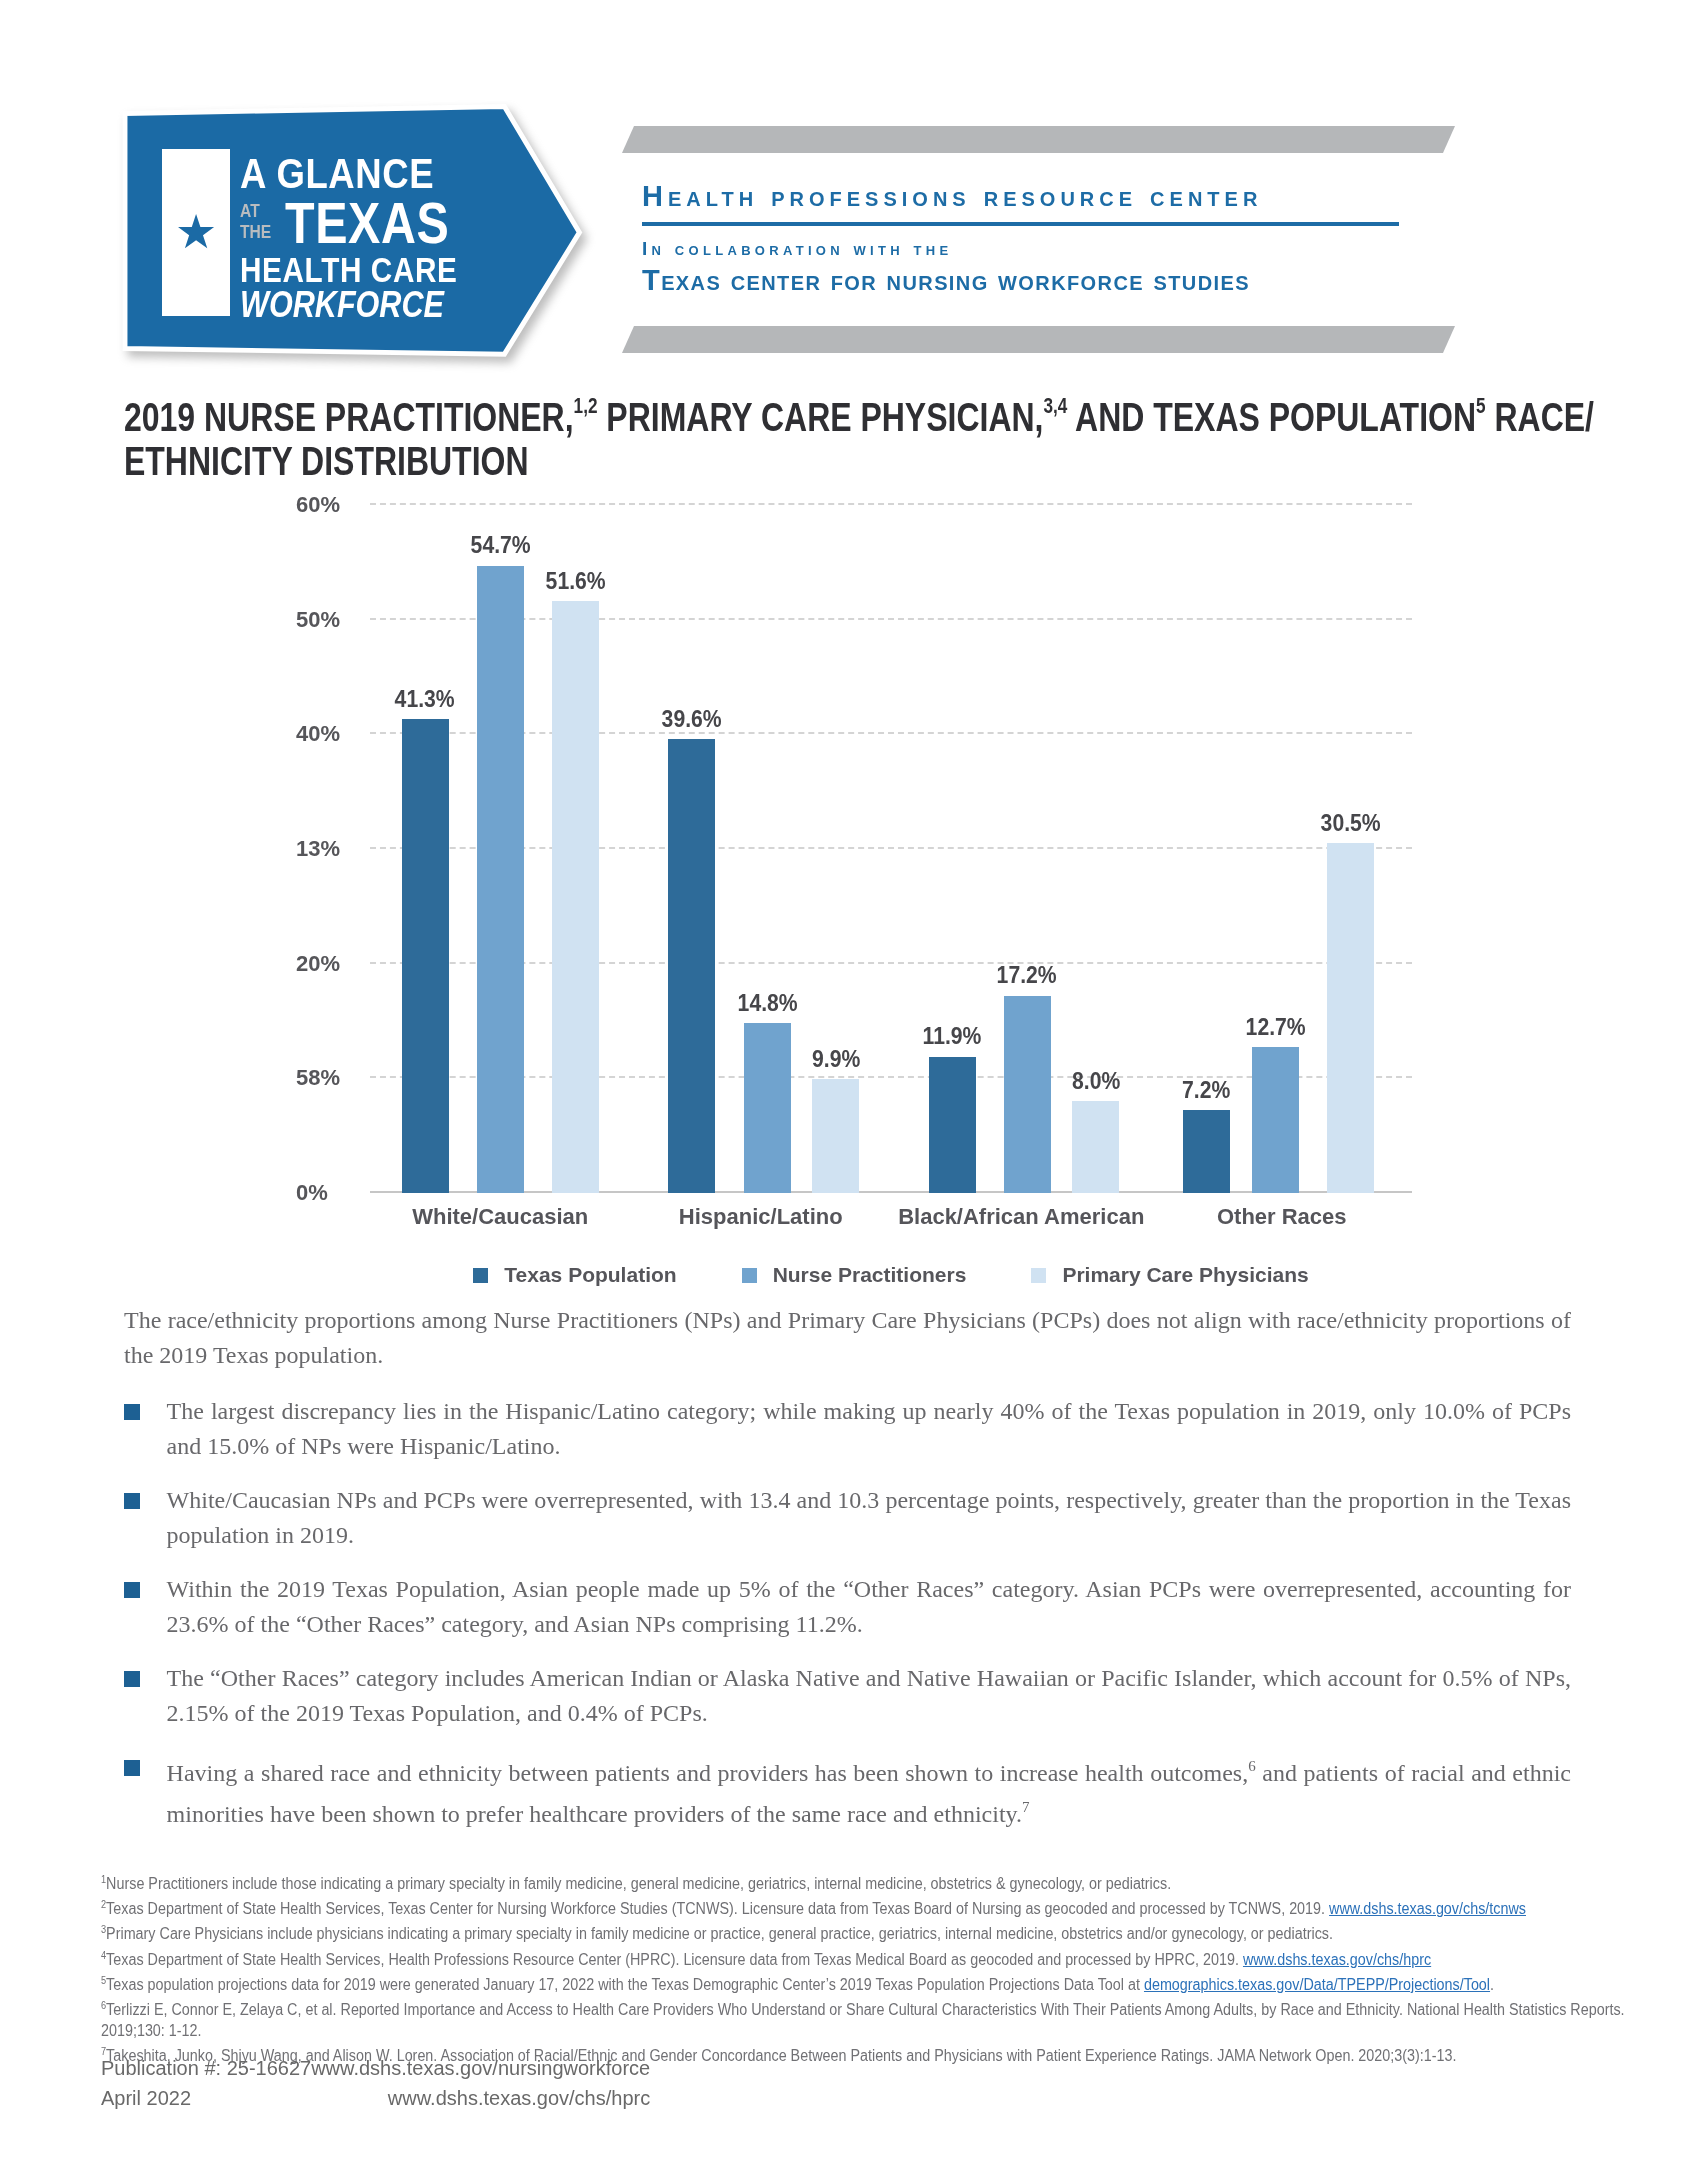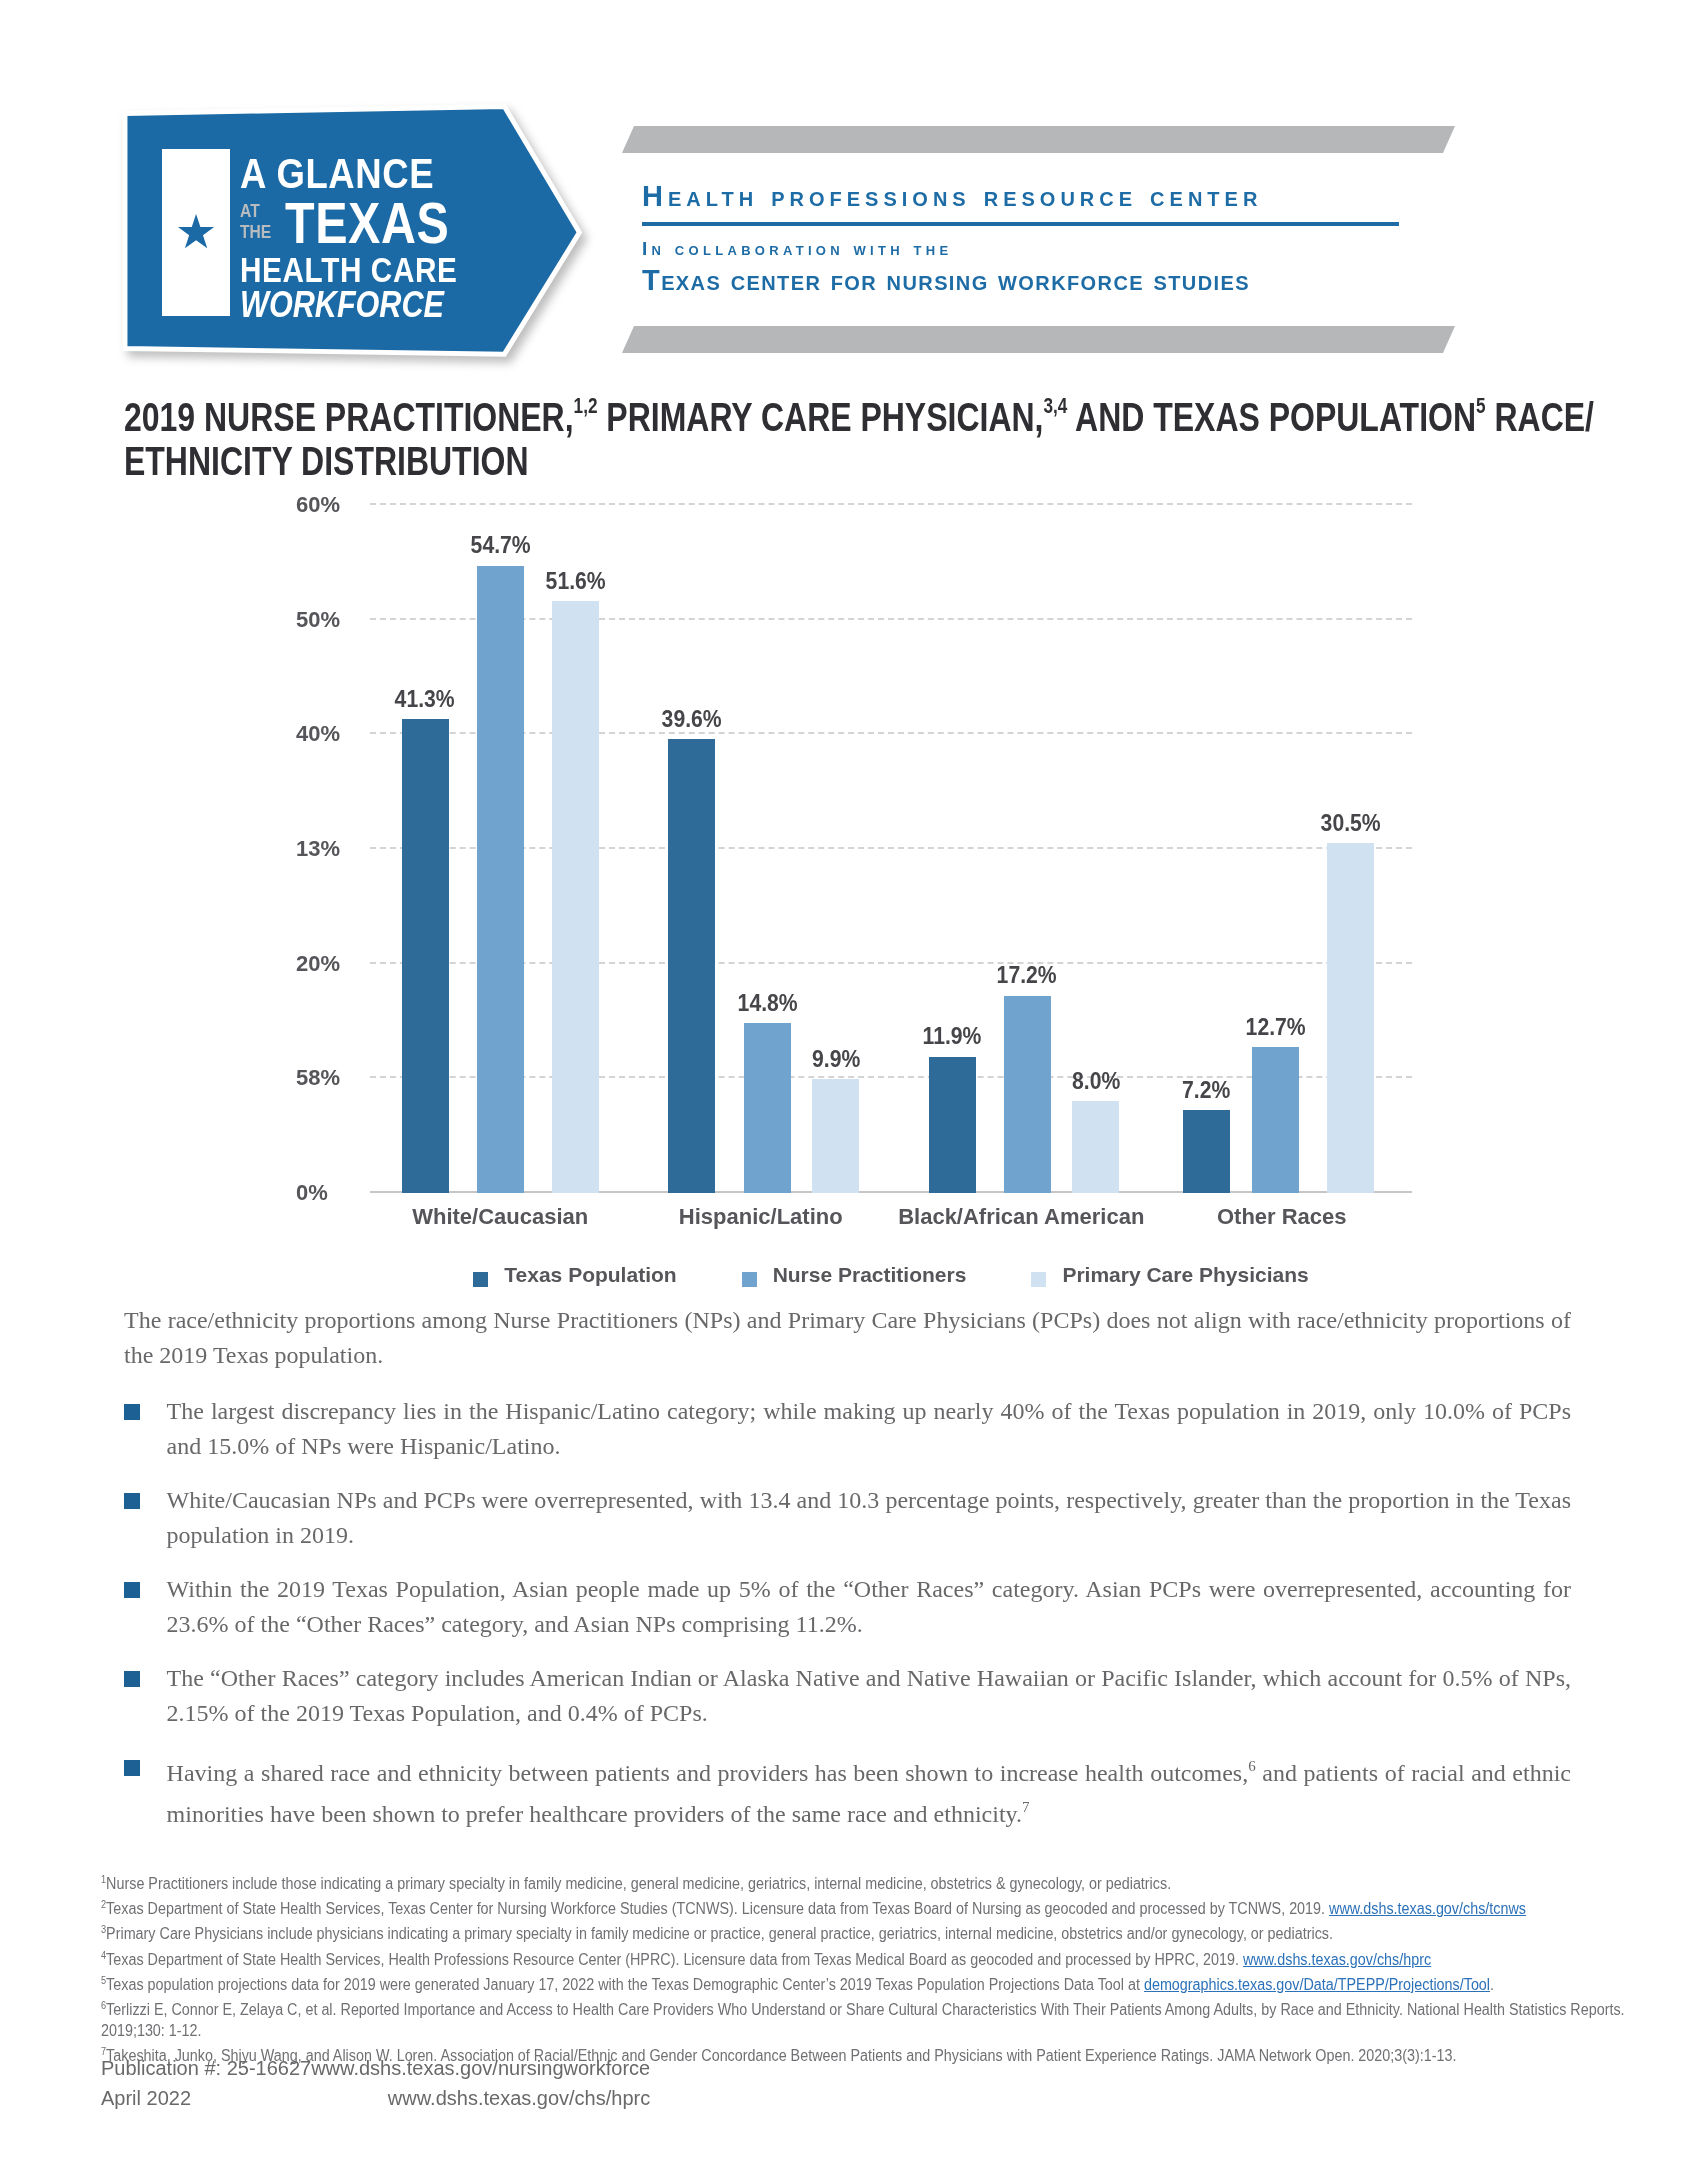--- a/index.html
+++ b/index.html
@@ -49,21 +49,21 @@
          color:#56565a;transform:translateY(50%);}
   .groups{position:absolute;left:0;right:0;top:0;bottom:0;display:flex;}
   .bar-group{flex:1;display:flex;justify-content:center;align-items:flex-end;gap:10px;}
   .bar-cell{display:flex;flex-direction:column;align-items:center;justify-content:flex-end;height:100%;}
   .bar-value{font-size:23px;font-weight:700;color:#46464a;margin-bottom:6.4px;white-space:nowrap;
              transform:scaleX(.92);}
   .bar{width:47px;}
   .cats{margin-left:64px;display:flex;margin-top:11.3px;}
   .cat{flex:1;text-align:center;font-size:22px;font-weight:600;color:#55555a;}
   .legend{margin-left:64px;display:flex;justify-content:center;gap:65px;margin-top:33px;}
-  .legend-item{display:flex;align-items:flex-end;gap:16px;}
+  .legend-item{display:flex;align-items:center;gap:16px;}
   .legend-swatch{width:15px;height:15px;}
   .legend-label{font-size:21px;font-weight:600;color:#55555a;}
 
   
   .serif{font-family:Liberation Serif, serif;color:#68686b;}
   .intro{position:absolute;left:124px;top:1303px;width:1447px;font-size:24px;line-height:35px;
          text-align:justify;}
   .bullets{position:absolute;left:124px;top:1394px;width:1447px;}
   .bullet{display:flex;gap:27px;margin-bottom:19px;}
   .bullet .sq{flex:none;width:15.6px;height:15.6px;background:#1d6093;margin-top:10px;}

